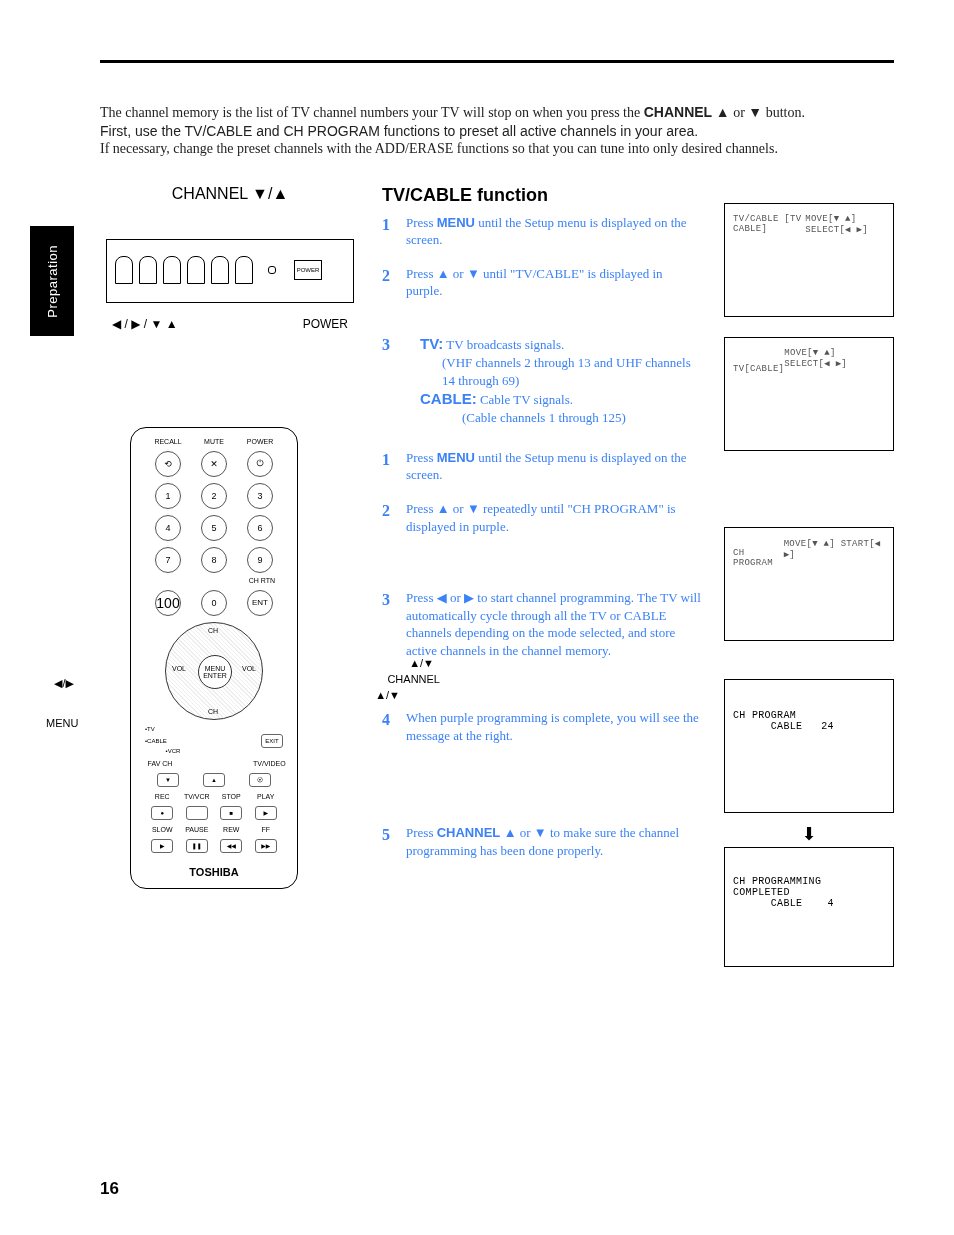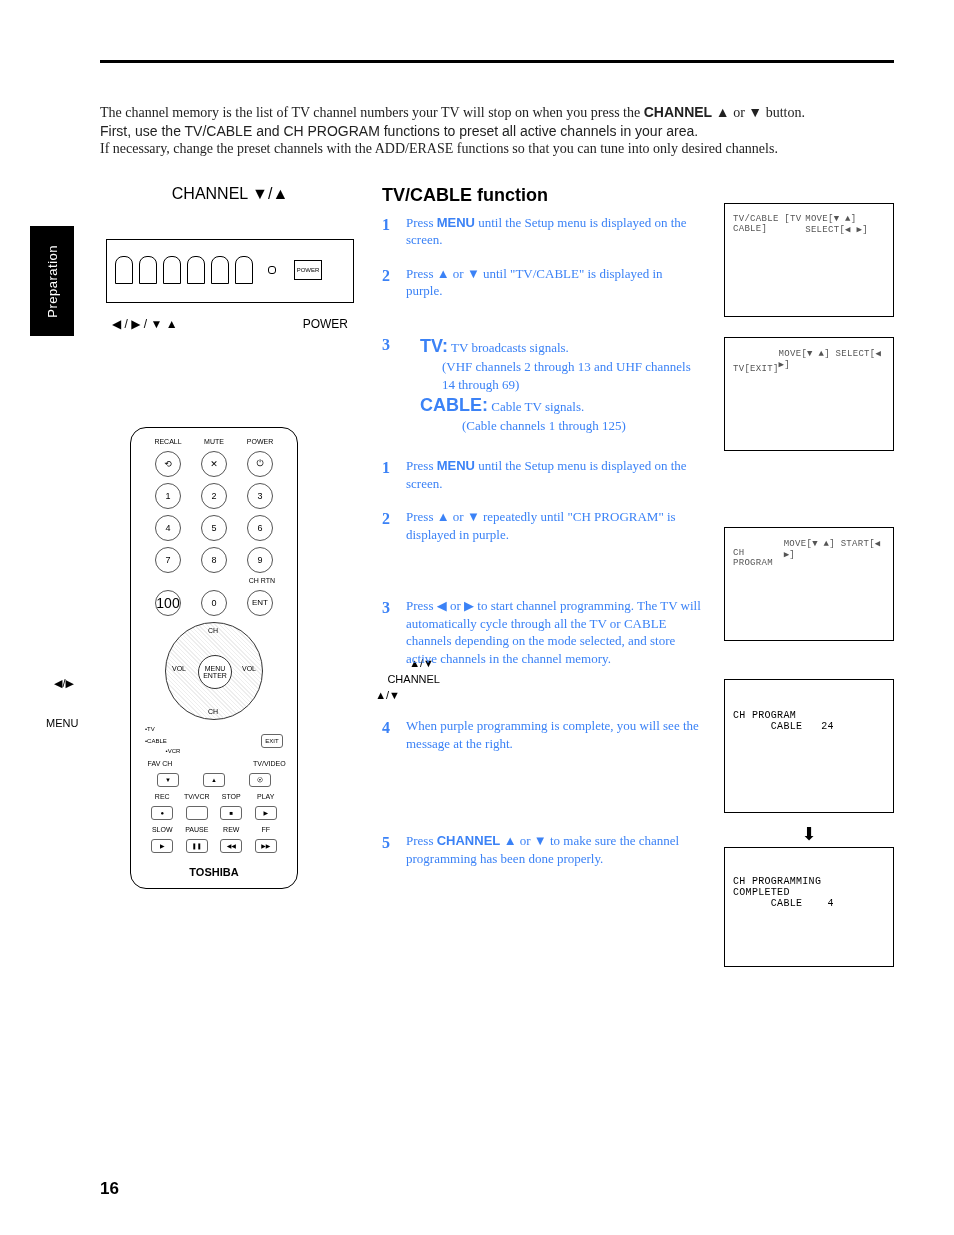--- a/index.html
+++ b/index.html
@@ -166,21 +166,21 @@
     position: relative; padding-left: 24px; margin-bottom: 16px;
     font-size: 13px; line-height: 1.35; color:#3b82f6;
   }
   ol.steps > li::before {
     counter-increment: step; content: counter(step);
     position: absolute; left: 0; top: 0;
     font-family: "Times New Roman", serif; font-weight: 700; font-size: 16px;
   }
   .steps b, .intro b { font-family: Arial, Helvetica, sans-serif; }
   .sub { display:block; padding-left: 14px; }
-  .sub b { font-family: Arial, Helvetica, sans-serif; font-size: 18px;}
+  .sub b { font-family: Arial, Helvetica, sans-serif; font-size: 15px;}
 
   
   .osd {
     border: 1px solid #000;
     min-height: 92px;
     margin-bottom: 20px;
     padding: 10px 8px;
     font-family: "Courier New", monospace;
     font-size: 9px;
     color: #555;
@@ -403,21 +403,21 @@
     </div>
 
     <div class="col-right">
       <div style="height:18px;"></div>
       <div class="osd">
         <div class="top">TV/CABLE    [TV  CABLE]</div>
         <div class="bot">MOVE[▼ ▲]  SELECT[◀ ▶]</div>
       </div>
 
       <div class="osd" style="text-align:center;">
-        <div class="top" style="margin-top:16px;">TV[EXIT]</div>
+        <div class="top" style="margin-top:16px;">TV[CABLE]</div>
         <div class="bot" style="text-align:left;">MOVE[▼ ▲]  SELECT[◀ ▶]</div>
       </div>
 
       <div style="height:56px;"></div>
 
       <div class="osd">
         <div class="top" style="margin-top:10px;">CH PROGRAM</div>
         <div class="bot">MOVE[▼ ▲]  START[◀ ▶]</div>
       </div>
 

